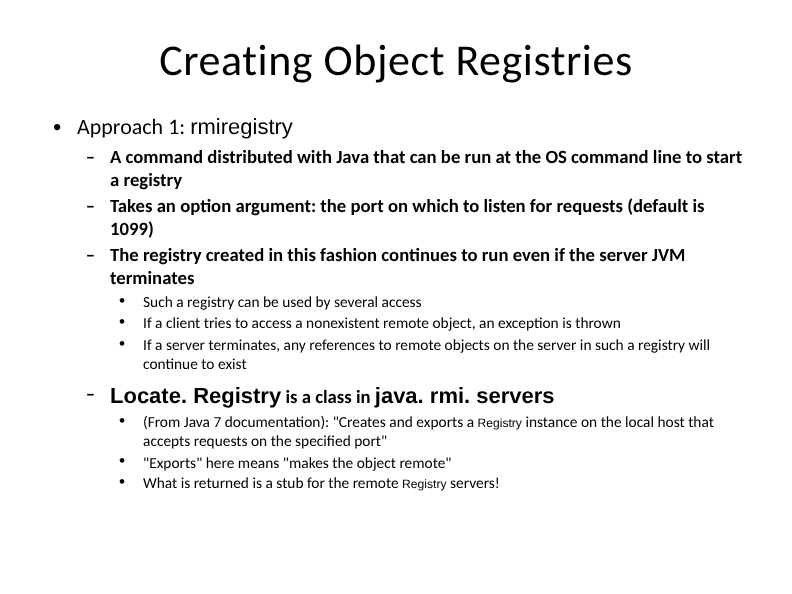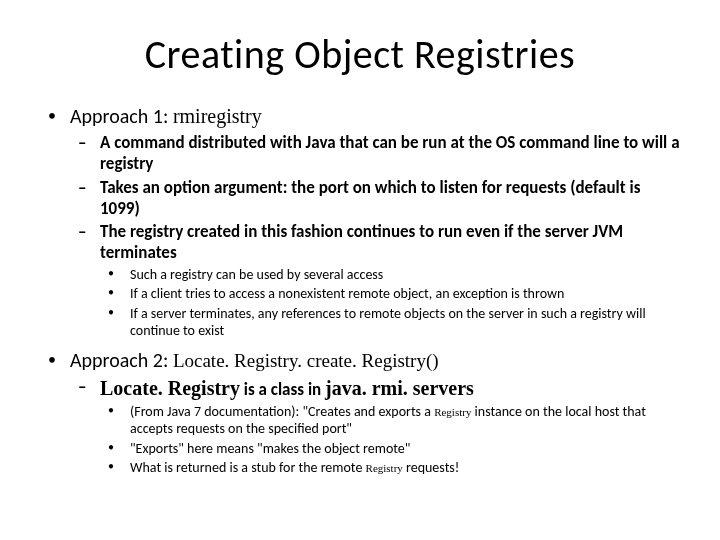--- a/index.html
+++ b/index.html
@@ -62,60 +62,57 @@
     margin-bottom: 2px;
   }
   .bullet-l3::before {
     content: "•";
     position: absolute;
     left: 68px;
     top: 0;
     font-size: 12px;
   }
   .mono {
-    font-family: Liberation Serif, serif;
+    font-family: Liberation Sans, sans-serif;
   }
   .approach2-l1 .mono { font-size: 19px; }
   .approach2-l2 .mono { font-size: 20px; }
   .approach2-l3 .mono { font-size: 11px; }
   .section-gap { height: 6px; }
 </style>
 </head>
 <body>
 
 <div class="slide">
 
   <div class="title">Creating Object Registries</div>
 
   <div class="bullet-l1 approach1-l1">
     <span>Approach 1:  </span><span class="mono">rmiregistry</span>
   </div>
 
-  <div class="bullet-l2 approach1-l2">A command distributed with Java that can be run at the OS command line to will a registry</div>
+  <div class="bullet-l2 approach1-l2">A command distributed with Java that can be run at the OS command line to start a registry</div>
   <div class="bullet-l2 approach1-l2">Takes an option argument:  the port on which to listen for requests (default is 1099)</div>
   <div class="bullet-l2 approach1-l2">The registry created in this fashion continues to run even if the server JVM terminates</div>
 
   <div class="bullet-l3">Such a registry can be used by several access</div>
   <div class="bullet-l3">If a client tries to access a nonexistent remote object, an exception is thrown</div>
   <div class="bullet-l3">If a server terminates, any references to remote objects on the server in such a registry will continue to exist</div>
 
   <div class="section-gap"></div>
 
-  <div class="bullet-l1 approach2-l1">
-    <span>Approach 2: </span><span class="mono">Locate. Registry. create. Registry()</span>
-  </div>
 
   <div class="bullet-l2 approach2-l2">
     <span class="mono">Locate. Registry</span><span> is a class in </span><span class="mono">java. rmi. servers</span>
   </div>
 
 
   <div class="bullet-l3 approach2-l3">
     <span>(From Java 7 documentation):  "Creates and exports a </span><span class="mono">Registry</span><span> instance on the local host that accepts requests on the specified port"</span>
   </div>
 
   <div class="bullet-l3 approach2-l3">"Exports" here means "makes the object remote"</div>
 
   <div class="bullet-l3 approach2-l3">
-    <span>What is returned is a stub for the remote </span><span class="mono">Registry</span><span> requests!</span>
+    <span>What is returned is a stub for the remote </span><span class="mono">Registry</span><span> servers!</span>
   </div>
 
 </div>
 
 </body></html>

